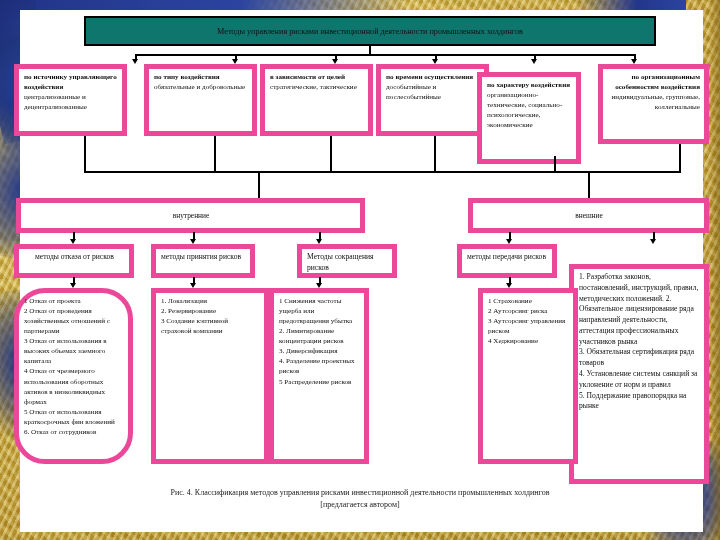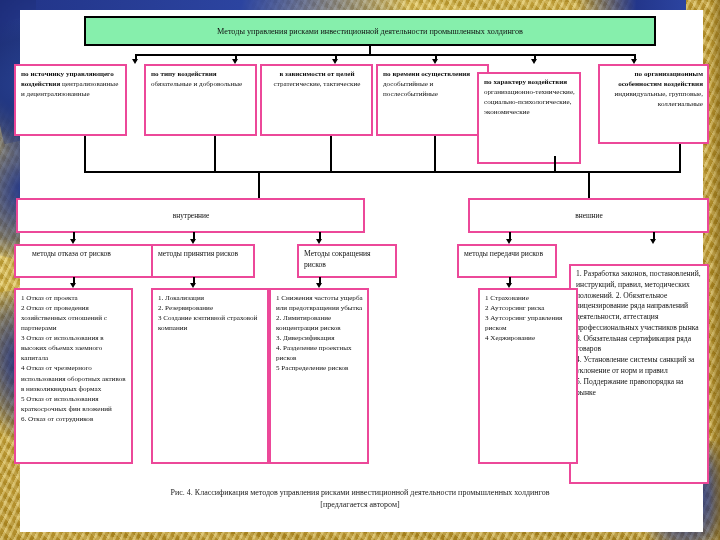--- a/index.html
+++ b/index.html
@@ -66,32 +66,32 @@
   }
 
   
   #canvas{
     position:absolute;left:20px;top:10px;width:683px;height:522px;
     background:#ffffff;
   }
 
   
   .box{
-    position:absolute;background:#ffffff;border:2px solid #ec4899;
+    position:absolute;background:#ffffff;border:5px solid #ec4899;
     box-sizing:border-box;
     font-size:7.1px;line-height:1.42;color:#111;
     padding:3px 4px 2px 5px;
     font-weight:bold;
   }
   .box .sub{font-weight:normal;}
   .box.plain{font-weight:normal;}
   .box.ctr{display:flex;align-items:center;justify-content:center;text-align:center;font-weight:normal;font-size:7.4px;}
   .box.hdr{font-weight:normal;font-size:7.6px;}
   .title-box{
-    position:absolute;background:#86efac;border:2px solid #000;box-sizing:border-box;
+    position:absolute;background:#0f766e;border:2px solid #000;box-sizing:border-box;
     display:flex;align-items:center;justify-content:center;
     font-size:8.2px;color:#111;text-align:center;
   }
   .vline{position:absolute;background:#000;width:2px;}
   .hline{position:absolute;background:#000;height:2px;}
   .arrow{
     position:absolute;width:0;height:0;
     border-left:3.5px solid transparent;border-right:3.5px solid transparent;
     border-top:5px solid #000;
   }
@@ -142,21 +142,21 @@
     <div class="box" style="left:-6px;top:54px;width:113px;height:72px;">
       <span>по источнику управляющего воздействия</span>
       <span class="sub">централизованные и децентрализованные</span>
     </div>
 
     <div class="box" style="left:124px;top:54px;width:113px;height:72px;">
       <span>по типу воздействия</span>
       <span class="sub">обязательные и добровольные</span>
     </div>
 
-    <div class="box" style="left:240px;top:54px;width:113px;height:72px;text-align:center;">
+    <div class="box" style="left:240px;top:54px;width:113px;height:72px;">
       <span>в зависимости от целей</span>
       <span class="sub">стратегические, тактические</span>
     </div>
 
     <div class="box" style="left:356px;top:54px;width:113px;height:72px;">
       <span>по времени осуществления</span>
       <span class="sub">дособытийные и послесобытийные</span>
     </div>
 
     <div class="box" style="left:457px;top:62px;width:104px;height:92px;">
@@ -193,21 +193,21 @@
     <div class="vline" style="left:173px;top:222px;height:9px;"></div>
     <div class="arrow" style="left:170px;top:229px;"></div>
     <div class="vline" style="left:299px;top:222px;height:9px;"></div>
     <div class="arrow" style="left:296px;top:229px;"></div>
 
     <div class="vline" style="left:489px;top:222px;height:9px;"></div>
     <div class="arrow" style="left:486px;top:229px;"></div>
     <div class="vline" style="left:633px;top:222px;height:9px;"></div>
     <div class="arrow" style="left:630px;top:229px;"></div>
 
-    <div class="box hdr" style="left:-6px;top:234px;width:141px;height:34px;padding-left:16px;">
+    <div class="box hdr" style="left:-6px;top:234px;width:120px;height:34px;padding-left:16px;">
       <span>методы отказа от рисков</span>
     </div>
     <div class="box hdr" style="left:131px;top:234px;width:104px;height:34px;">
       <span>методы принятия рисков</span>
     </div>
     <div class="box hdr" style="left:249px;top:234px;width:100px;height:34px;margin-left:28px;">
       <span>Методы сокращения рисков</span>
     </div>
     <div class="box hdr" style="left:437px;top:234px;width:100px;height:34px;">
       <span>методы передачи рисков</span>
@@ -222,21 +222,21 @@
 
     <div class="vline" style="left:53px;top:267px;height:8px;"></div>
     <div class="arrow" style="left:50px;top:273px;"></div>
     <div class="vline" style="left:173px;top:267px;height:8px;"></div>
     <div class="arrow" style="left:170px;top:273px;"></div>
     <div class="vline" style="left:299px;top:267px;height:8px;"></div>
     <div class="arrow" style="left:296px;top:273px;"></div>
     <div class="vline" style="left:489px;top:267px;height:8px;"></div>
     <div class="arrow" style="left:486px;top:273px;"></div>
 
-    <div class="box plain lst" style="left:-6px;top:278px;width:119px;height:176px;">1 Отказ от проекта
+    <div class="box plain lst" style="left:-6px;top:278px;width:119px;height:176px;border-radius:31px;">1 Отказ от проекта
 2 Отказ от проведения хозяйственных отношений с партнерами
 3 Отказ от использования в высоких объемах заемного капитала
 4 Отказ от чрезмерного использования оборотных активов в низколиквидных формах
 5 Отказ от использования краткосрочных фин вложений
 6. Отказ от сотрудников</div>
 
     <div class="box plain lst" style="left:131px;top:278px;width:118px;height:176px;">1. Локализация
 2. Резервирование
 3 Создание кэптивной страховой компании</div>
 

